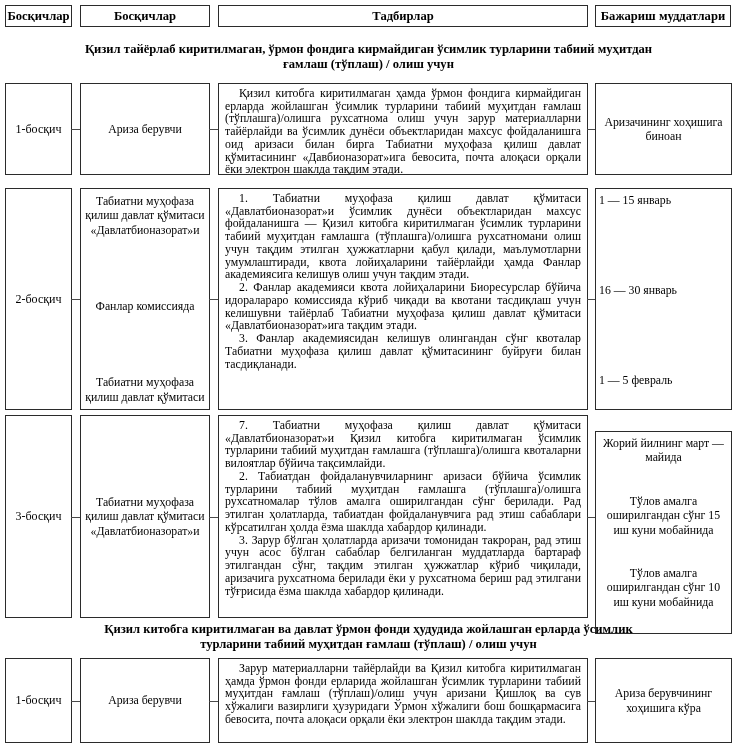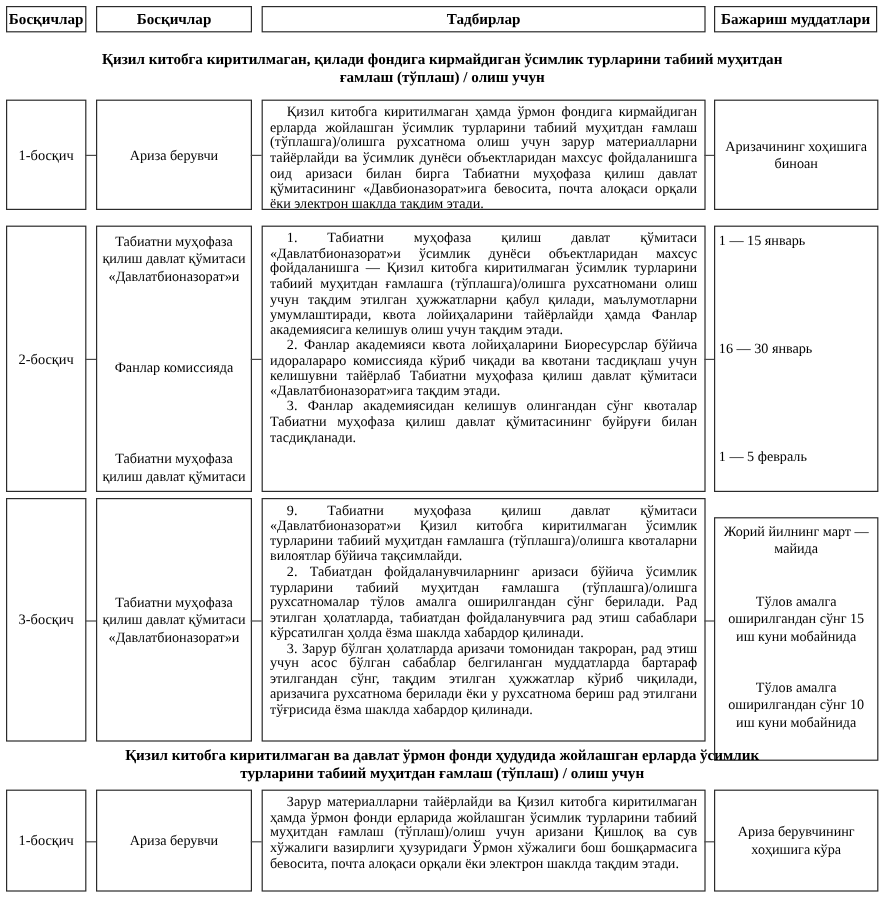--- a/index.html
+++ b/index.html
@@ -67,21 +67,21 @@
 </head>
 <body>
 
 <div class="page">
 
   <div class="box hdr-box" style="left:5px;top:5px;width:67px;height:22px;">Босқичлар</div>
   <div class="box hdr-box" style="left:80px;top:5px;width:130px;height:22px;">Босқичлар</div>
   <div class="box hdr-box" style="left:218px;top:5px;width:370px;height:22px;">Тадбирлар</div>
   <div class="box hdr-box" style="left:595px;top:5px;width:136px;height:22px;">Бажариш муддатлари</div>
 
-  <div class="sec-title" style="top:42px;">Қизил китобга киритилмаган, қилади фондига кирмайдиган ўсимлик турларини табиий муҳитдан ғамлаш (тўплаш) / олиш учун</div>
+  <div class="sec-title" style="top:42px;">Қизил тайёрлаб киритилмаган, ўрмон фондига кирмайдиган ўсимлик турларини табиий муҳитдан ғамлаш (тўплаш) / олиш учун</div>
 
   <div class="row" style="top:83px;height:92px;">
     <div class="box stage-box c-stage">1-босқич</div>
     <div class="connector conn-1"></div>
     <div class="box subject-box c-subject">
       <span>Ариза берувчи</span>
     </div>
     <div class="connector conn-2"></div>
     <div class="box act-box c-act">
       <p>Қизил китобга киритилмаган ҳамда ўрмон фондига кирмайдиган ерларда жойлашган ўсимлик турларини табиий муҳитдан ғамлаш (тўплашга)/олишга рухсатнома олиш учун зарур материалларни тайёрлайди ва ўсимлик дунёси объектларидан махсус фойдаланишга оид аризаси билан бирга Табиатни муҳофаза қилиш давлат қўмитасининг «Давбионазорат»ига бевосита, почта алоқаси орқали ёки электрон шаклда тақдим этади.</p>
@@ -115,21 +115,21 @@
   </div>
 
   <div class="row" style="top:415px;height:203px;">
     <div class="box stage-box c-stage">3-босқич</div>
     <div class="connector conn-1"></div>
     <div class="box subject-box c-subject">
       <span>Табиатни муҳофаза қилиш давлат қўмитаси «Давлатбионазорат»и</span>
     </div>
     <div class="connector conn-2"></div>
     <div class="box act-box c-act">
-      <p>9. Табиатни муҳофаза қилиш давлат қўмитаси «Давлатбионазорат»и Қизил китобга киритилмаган ўсимлик турларини табиий муҳитдан ғамлашга (тўплашга)/олишга квоталарни вилоятлар бўйича тақсимлайди.</p>
+      <p>7. Табиатни муҳофаза қилиш давлат қўмитаси «Давлатбионазорат»и Қизил китобга киритилмаган ўсимлик турларини табиий муҳитдан ғамлашга (тўплашга)/олишга квоталарни вилоятлар бўйича тақсимлайди.</p>
       <p>2. Табиатдан фойдаланувчиларнинг аризаси бўйича ўсимлик турларини табиий муҳитдан ғамлашга (тўплашга)/олишга рухсатномалар тўлов амалга оширилгандан сўнг берилади. Рад этилган ҳолатларда, табиатдан фойдаланувчига рад этиш сабаблари кўрсатилган ҳолда ёзма шаклда хабардор қилинади.</p>
       <p>3. Зарур бўлган ҳолатларда аризачи томонидан такроран, рад этиш учун асос бўлган сабаблар белгиланган муддатларда бартараф этилгандан сўнг, тақдим этилган ҳужжатлар кўриб чиқилади, аризачига рухсатнома берилади ёки у рухсатнома бериш рад этилгани тўғрисида ёзма шаклда хабардор қилинади.</p>
     </div>
     <div class="connector conn-3"></div>
     <div class="box deadline-box spread pad-b-md c-dead">
       <span>Жорий йилнинг март — майида</span>
       <span>Тўлов амалга оширилгандан сўнг 15 иш куни мобайнида</span>
       <span>Тўлов амалга оширилгандан сўнг 10 иш куни мобайнида</span>
     </div>
   </div>

